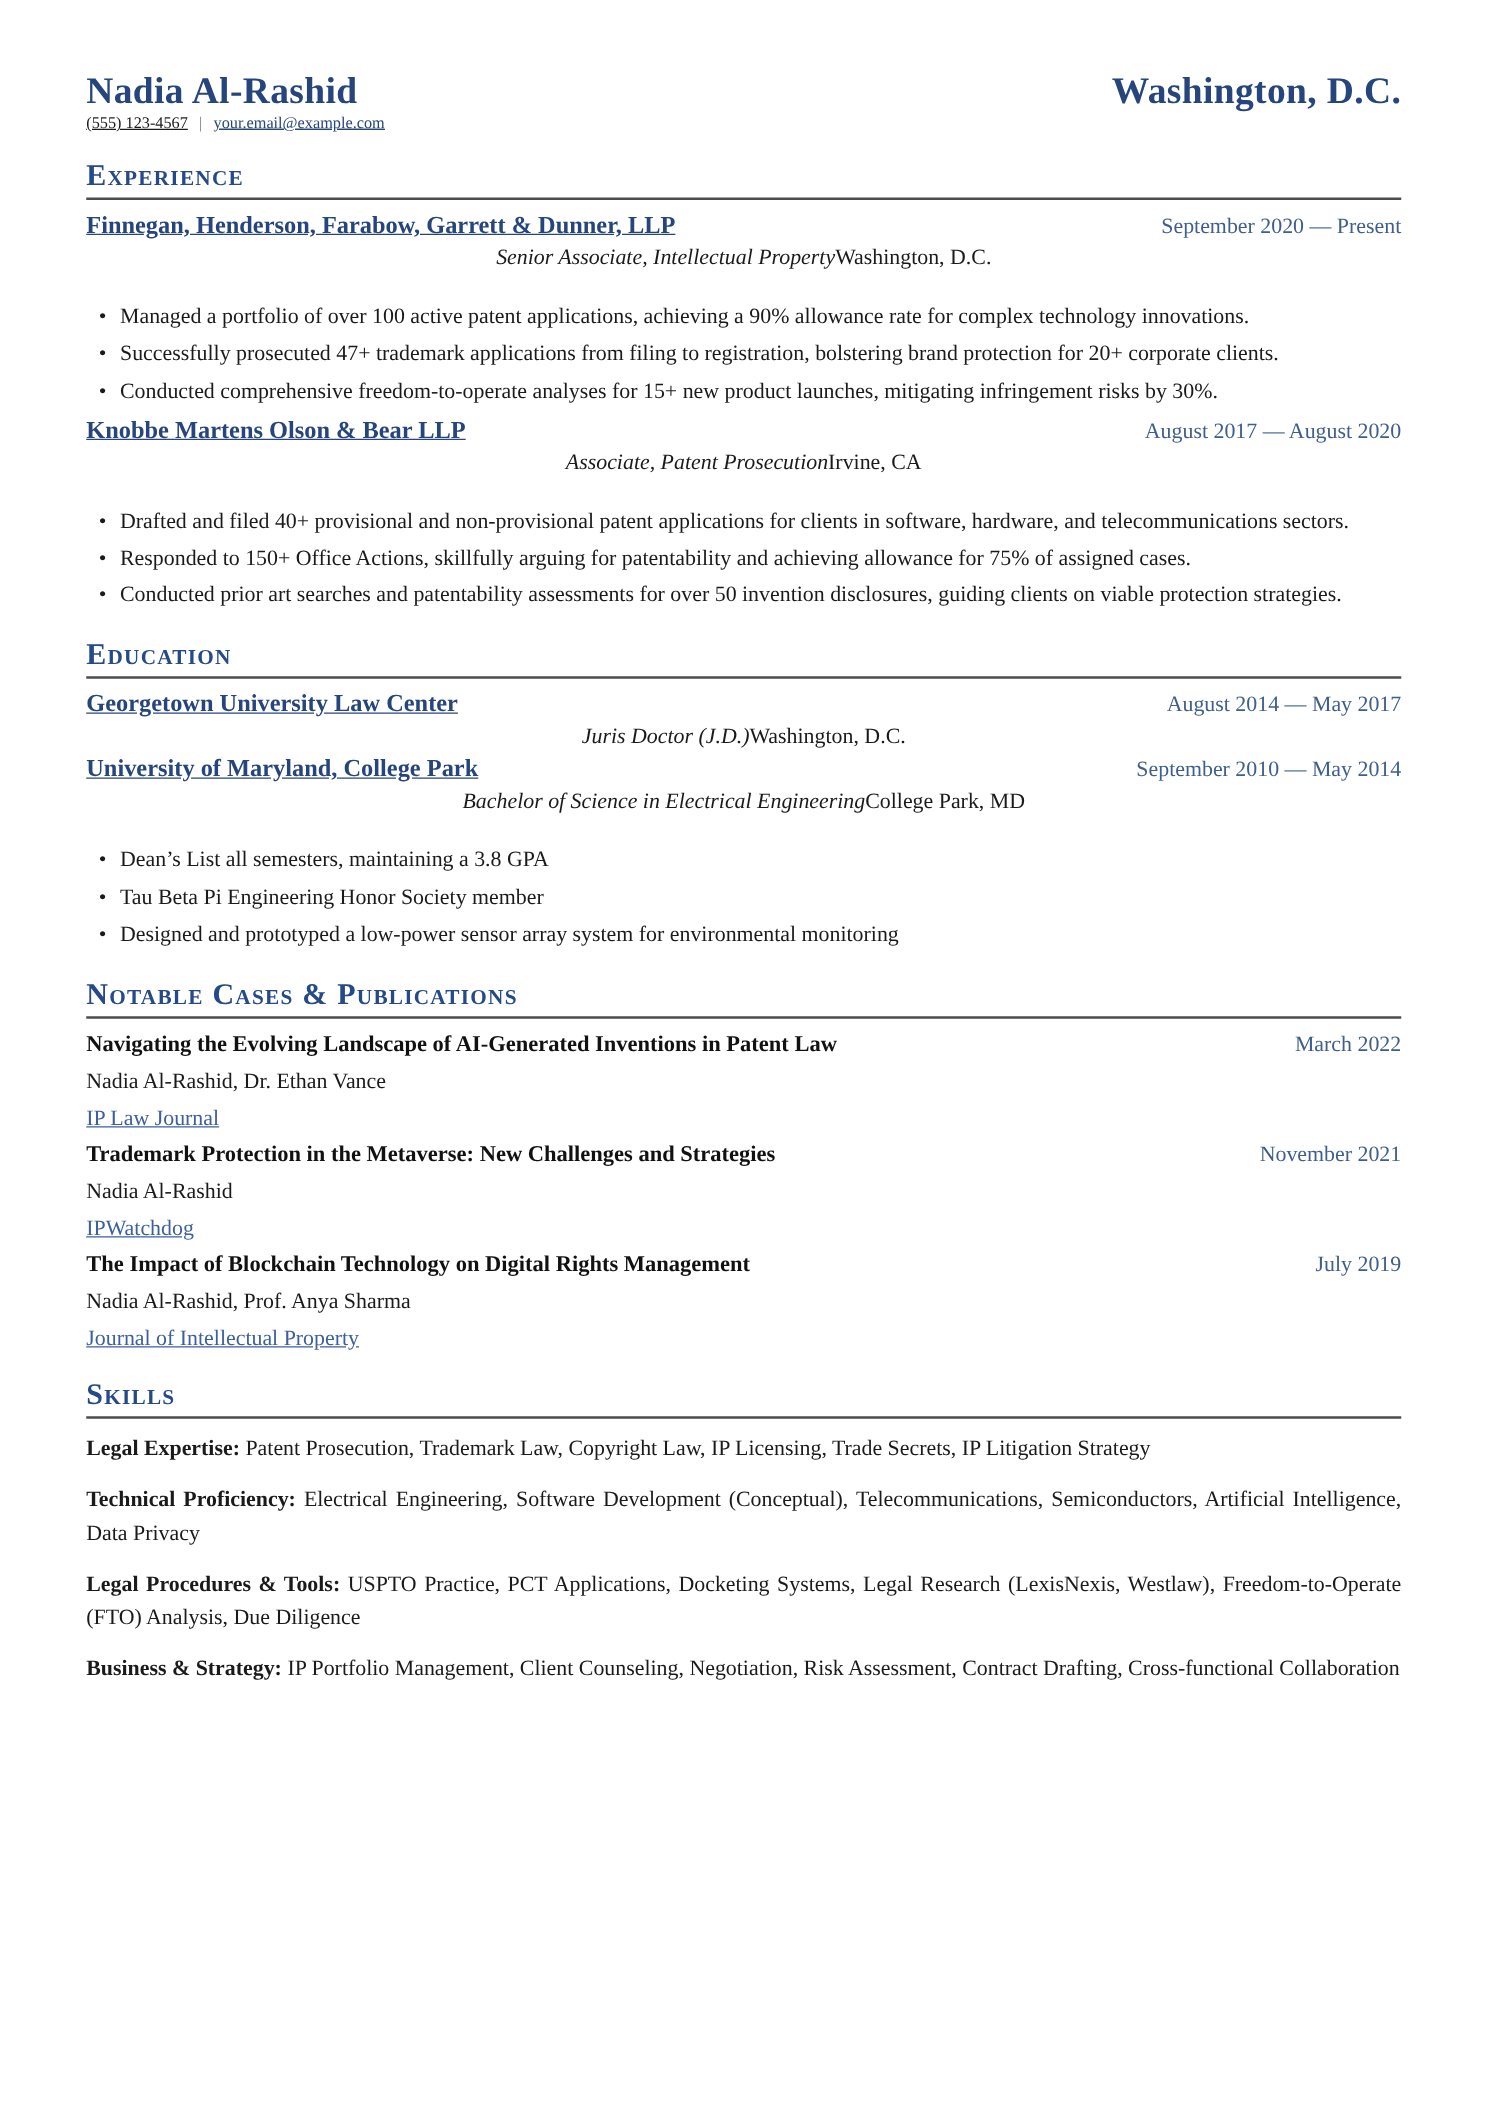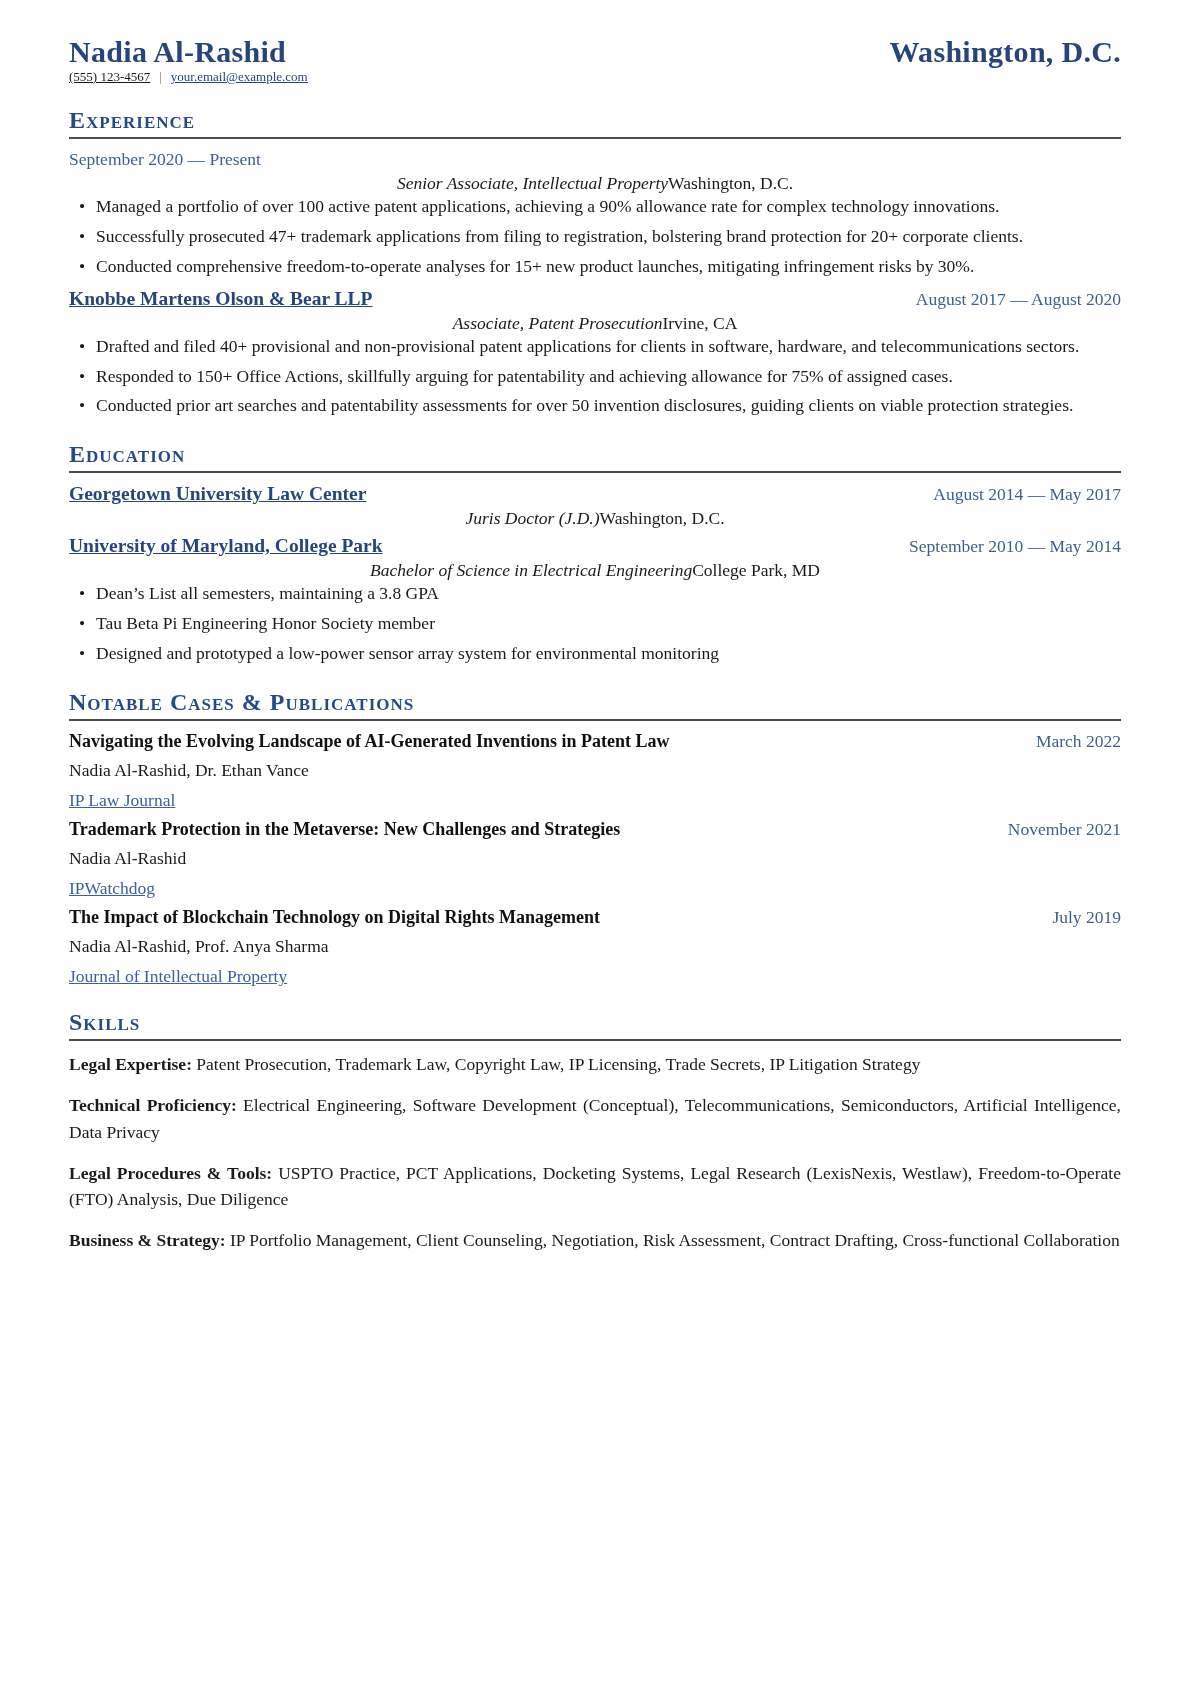--- a/index.html
+++ b/index.html
@@ -7,21 +7,21 @@
   body {
     font-family: "Liberation Serif", "DejaVu Serif", serif;
     color: #1a1a1a;
     -webkit-font-smoothing: antialiased;
   }
   .page {
     width: 1188px;
     min-height: 1683px;
     margin: 0 auto;
     background: #ffffff;
-    padding: 35px 68px 60px 68px;
+    padding: 56px 68px 60px 68px;
   }
 
   
   .header-row {
     display: flex;
     justify-content: space-between;
     align-items: baseline;
   }
   .person-name, .header-location {
     font-size: 30px;
@@ -80,21 +80,21 @@
     justify-content: center;
     align-items: baseline;
     margin-top: 3px;
     font-size: 17.5px;
   }
   .role { font-style: italic; }
   .loc { color: #1a1a1a; white-space: nowrap; }
 
   ul.bullets {
     list-style: none;
-    margin: 0 0 8px 0;
+    margin: 24px 0 8px 0;
     padding-left: 27px;
   }
   ul.bullets li {
     position: relative;
     font-size: 17.5px;
     line-height: 1.48;
     text-align: justify;
     margin-bottom: 4px;
   }
   ul.bullets li::before {
@@ -157,20 +157,21 @@
   </div>
   <div class="contact-row">
     <span>(555) 123-4567</span><span class="contact-sep">|</span><a class="email-link">your.email@example.com</a>
   </div>
 
   <div class="section">
     <h2 class="section-title">Experience</h2>
 
     <div class="entry">
       <div class="entry-head">
+        <a class="org">Finnegan, Henderson, Farabow, Garrett &amp; Dunner, LLP</a>
         <span class="dates">September 2020 — Present</span>
       </div>
       <div class="entry-sub">
         <span class="role">Senior Associate, Intellectual Property</span>
         <span class="loc">Washington, D.C.</span>
       </div>
       <ul class="bullets">
         <li>Managed a portfolio of over 100 active patent applications, achieving a 90% allowance rate for complex technology innovations.</li>
         <li>Successfully prosecuted 47+ trademark applications from filing to registration, bolstering brand protection for 20+ corporate clients.</li>
         <li>Conducted comprehensive freedom-to-operate analyses for 15+ new product launches, mitigating infringement risks by 30%.</li>

